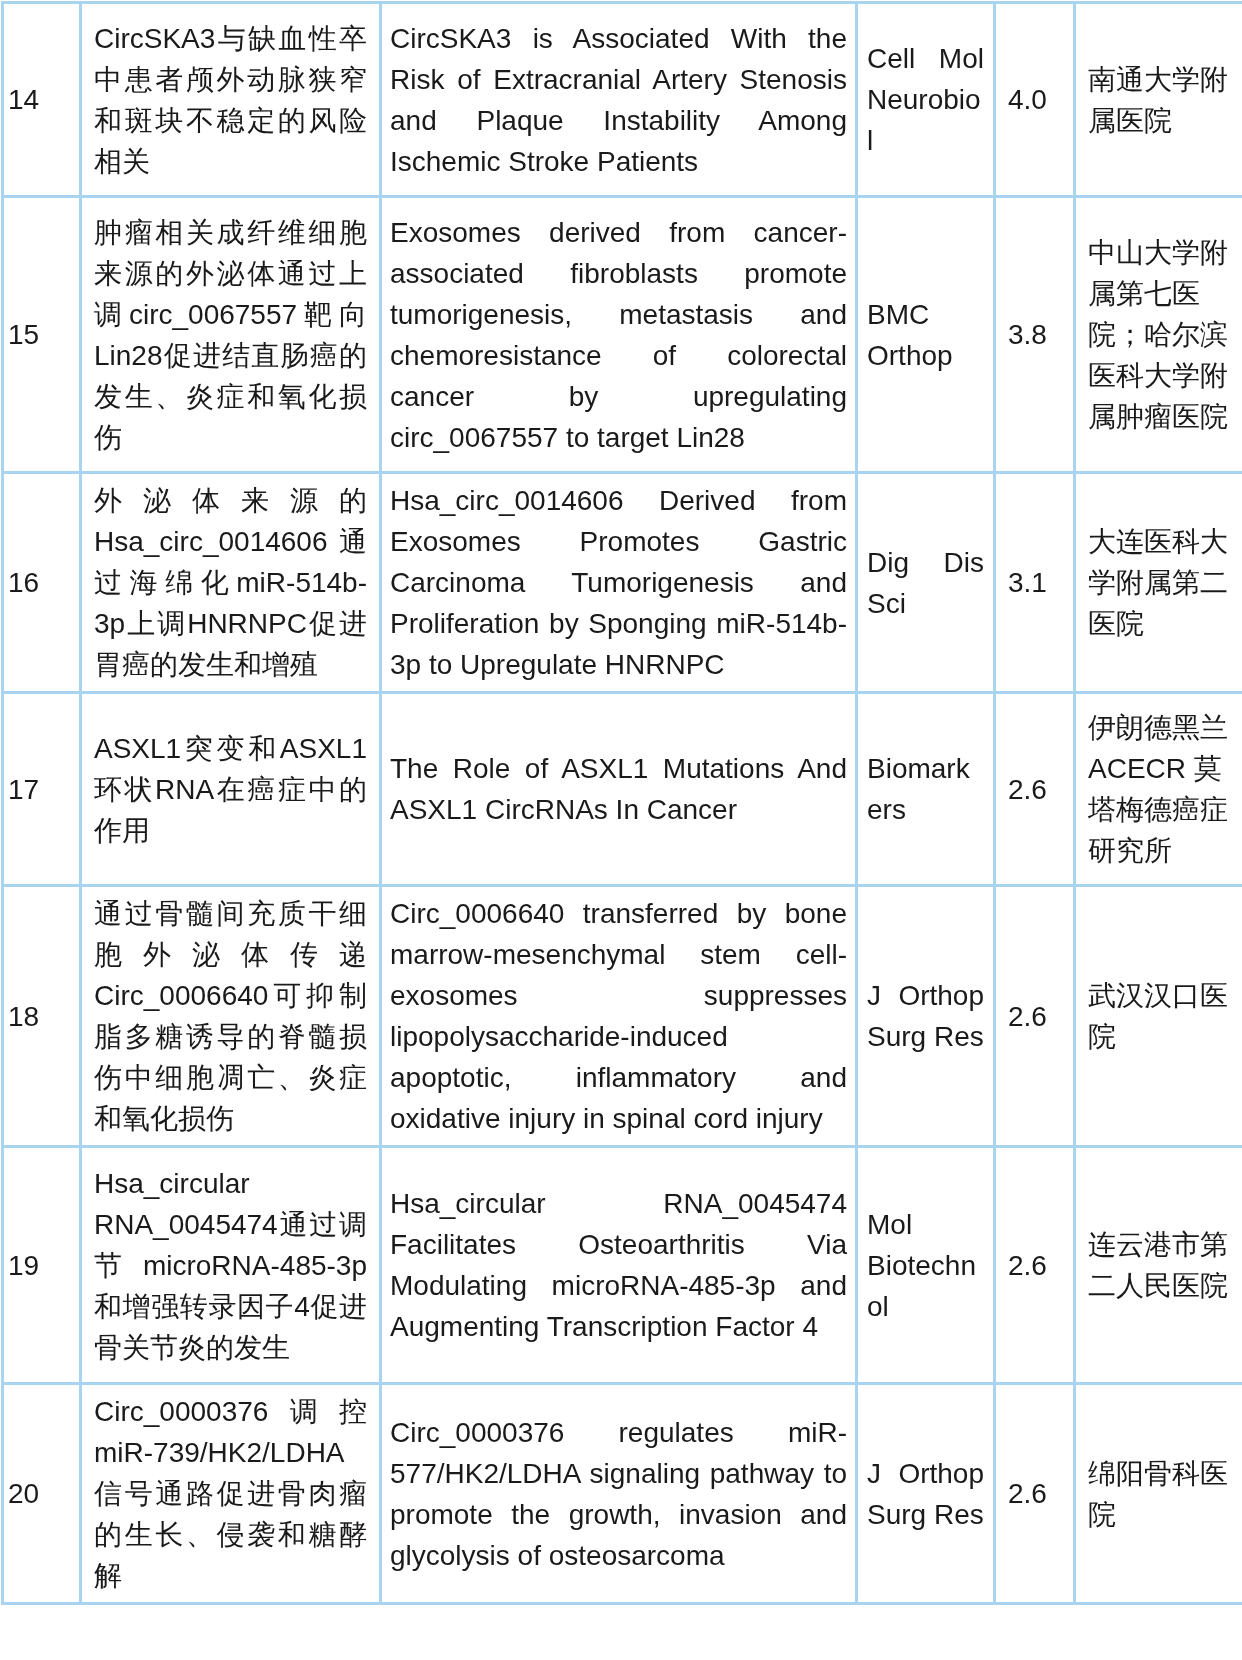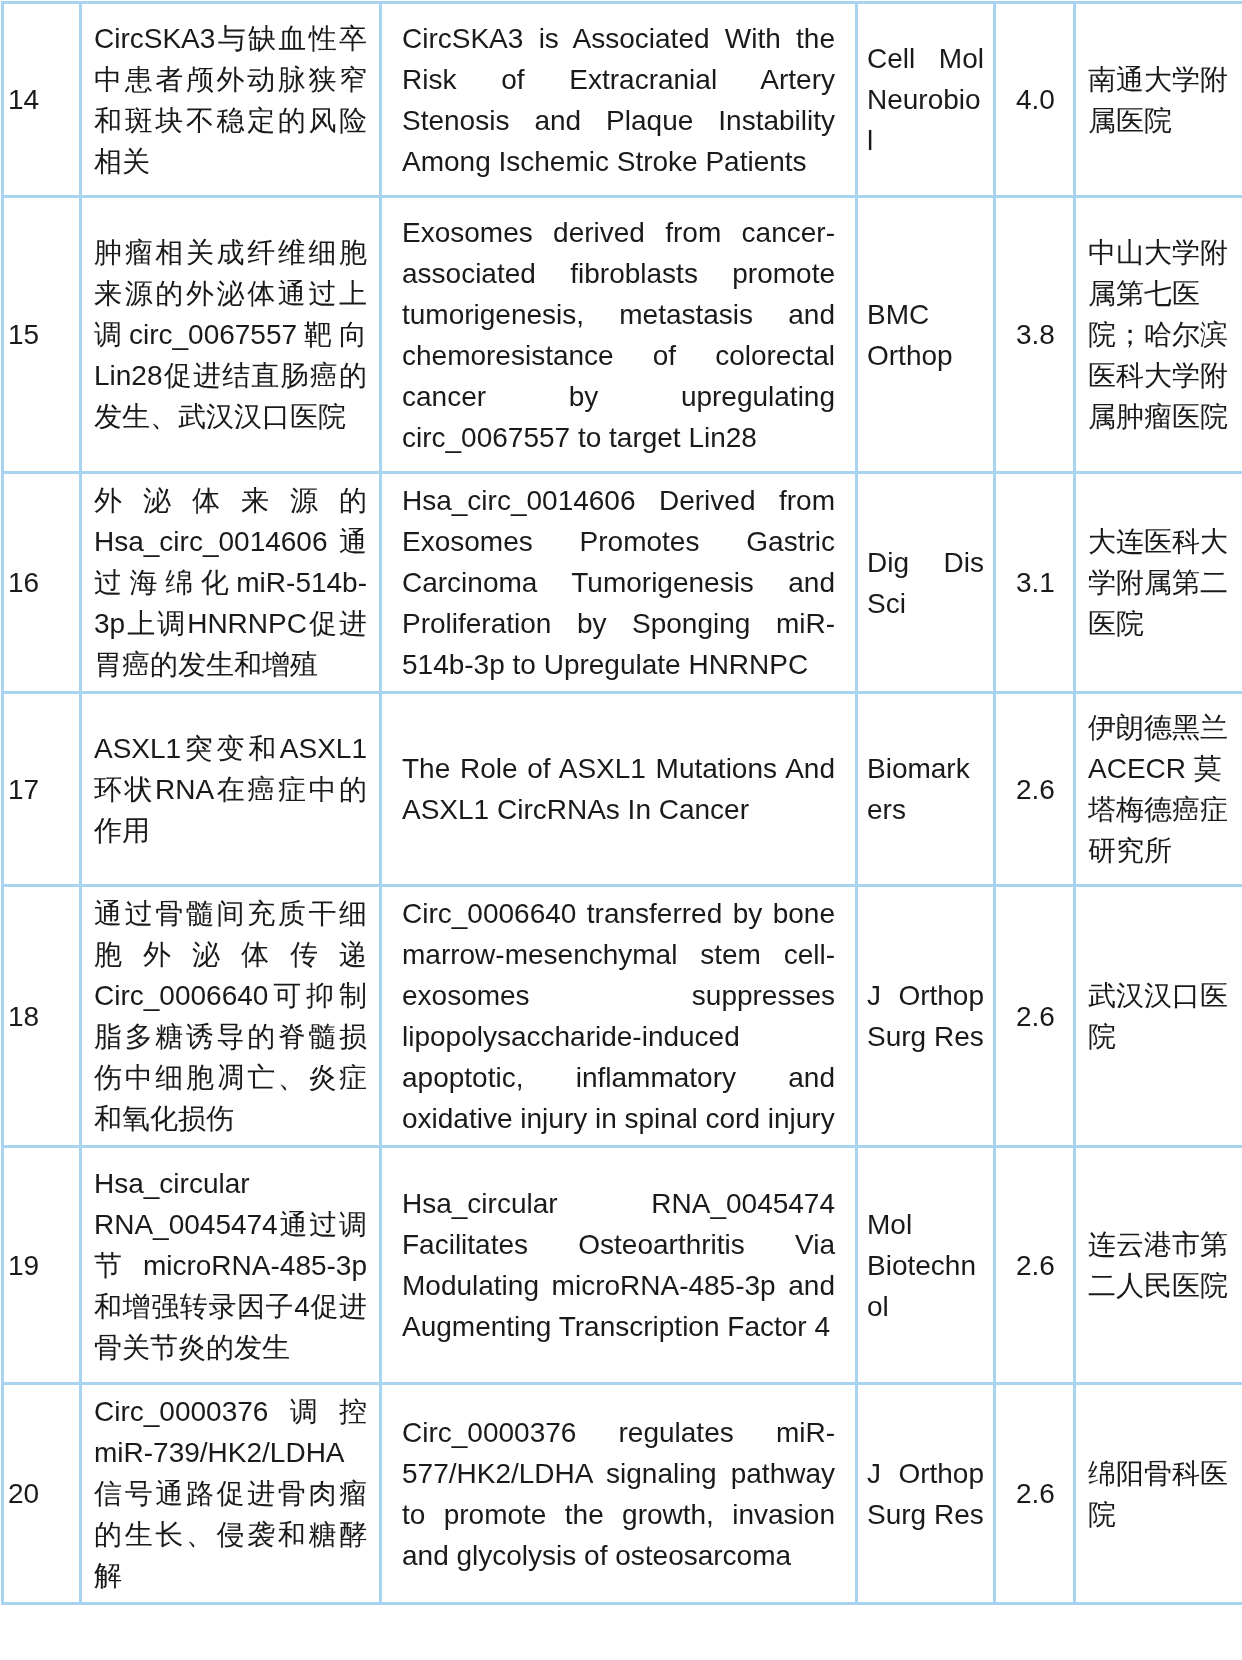--- a/index.html
+++ b/index.html
@@ -49,31 +49,31 @@
     padding:0 4px;
   }
   td.c-zh{
     text-align:justify;
     padding:6px 12px;
     overflow-wrap:break-word;
     margin-top:36px;
   }
   td.c-en{
     text-align:justify;
-    padding:6px 20px;
+    padding:6px 8px;
     overflow-wrap:break-word;
     margin-top:9px;
   }
   td.c-journal{
     text-align:justify;
     padding:6px 9px;
     overflow-wrap:break-word;
   }
   td.c-if{
-    padding:0 20px;
+    padding:0 12px;
   }
   td.c-inst{
     text-align:left;
     padding:6px 12px;
     overflow-wrap:break-word;
   }
 </style>
 </head>
 <body>
 
@@ -92,21 +92,21 @@
     <td class="c-index">14</td>
     <td class="c-zh">CircSKA3与缺血性卒中患者颅外动脉狭窄和斑块不稳定的风险相关</td>
     <td class="c-en">CircSKA3 is Associated With the Risk of Extracranial Artery Stenosis and Plaque Instability Among Ischemic Stroke Patients</td>
     <td class="c-journal">Cell Mol Neurobiol</td>
     <td class="c-if">4.0</td>
     <td class="c-inst">南通大学附属医院</td>
   </tr>
 
   <tr>
     <td class="c-index">15</td>
-    <td class="c-zh">肿瘤相关成纤维细胞来源的外泌体通过上调circ_0067557靶向Lin28促进结直肠癌的发生、武汉汉口医院</td>
+    <td class="c-zh">肿瘤相关成纤维细胞来源的外泌体通过上调circ_0067557靶向Lin28促进结直肠癌的发生、炎症和氧化损伤</td>
     <td class="c-en">Exosomes derived from cancer-associated fibroblasts promote tumorigenesis, metastasis and chemoresistance of colorectal cancer by upregulating circ_0067557 to target Lin28</td>
     <td class="c-journal">BMC Orthop</td>
     <td class="c-if">3.8</td>
     <td class="c-inst">中山大学附属第七医院；哈尔滨医科大学附属肿瘤医院</td>
   </tr>
 
   <tr>
     <td class="c-index">16</td>
     <td class="c-zh">外泌体来源的Hsa_circ_0014606通过海绵化miR-514b-3p上调HNRNPC促进胃癌的发生和增殖</td>
     <td class="c-en">Hsa_circ_0014606 Derived from Exosomes Promotes Gastric Carcinoma Tumorigenesis and Proliferation by Sponging miR-514b-3p to Upregulate HNRNPC</td>

